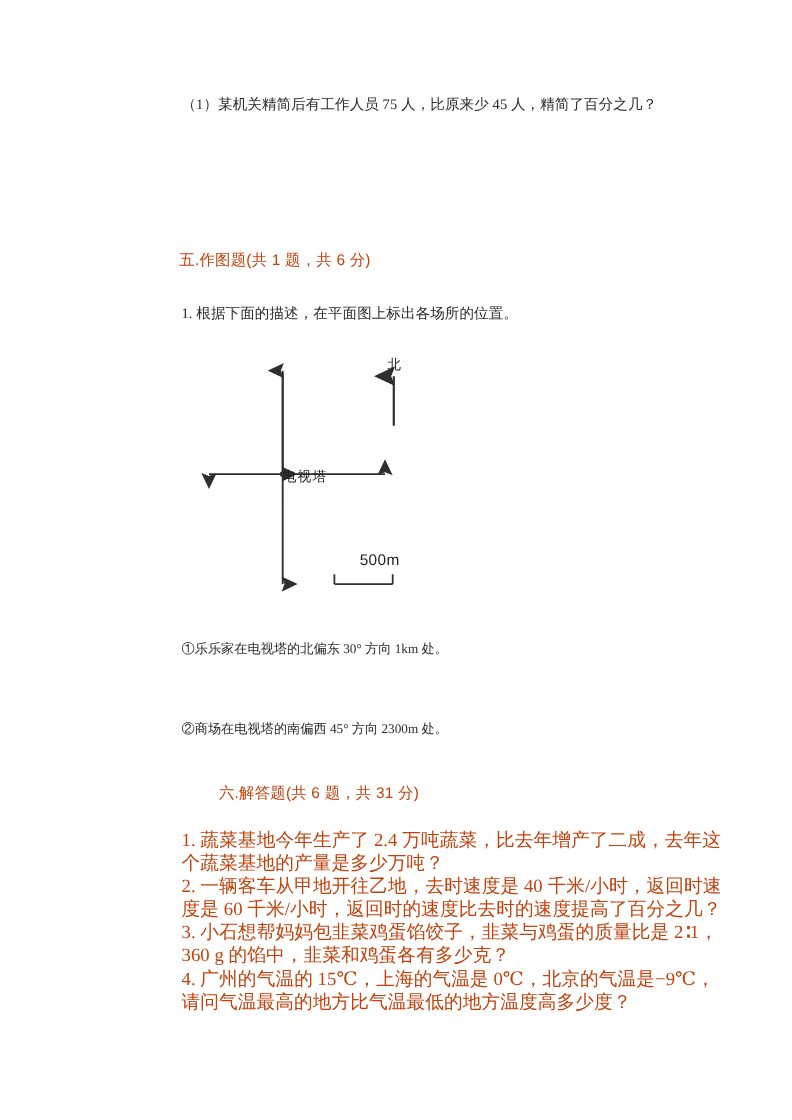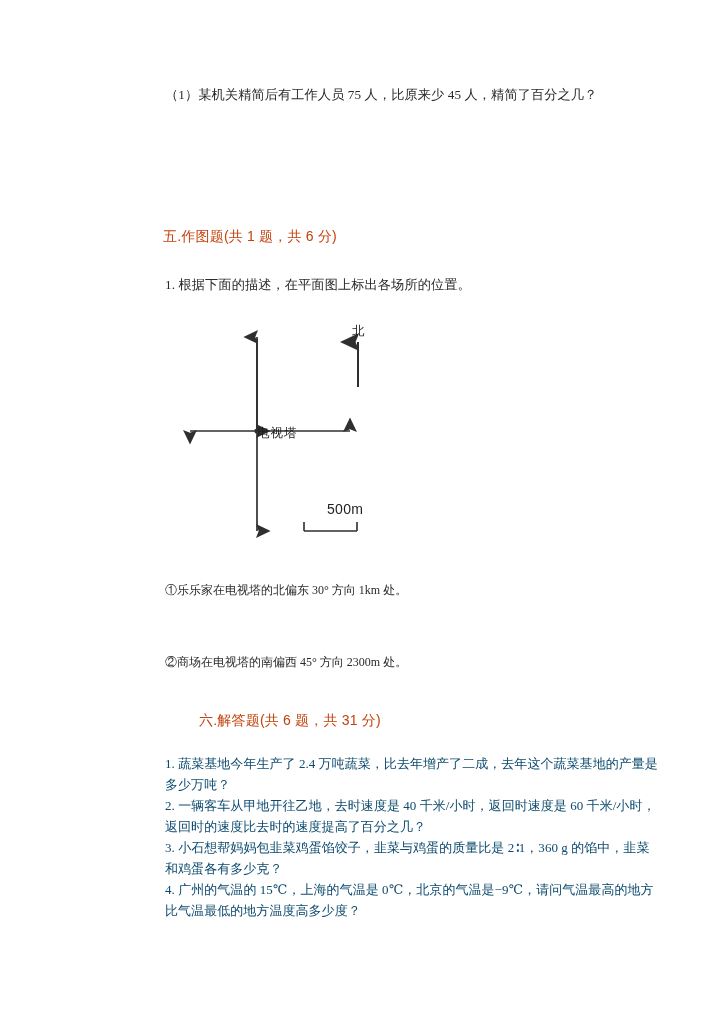--- a/index.html
+++ b/index.html
@@ -25,23 +25,23 @@
   .qline {
     position: absolute;
     font-size: 13.2px;
     line-height: 22px;
     color: #2a2a2a;
     letter-spacing: 0.1px;
     white-space: nowrap;
   }
   .para {
     position: absolute;
-    font-size: 13px;
+    font-size: 17px;
     line-height: 21px;
-    color: #0c4a6e;
+    color: #c2410c;
     letter-spacing: 0.05px;
   }
   .section-head {
     position: absolute;
     font-family: "Liberation Sans", "DejaVu Sans", sans-serif;
     font-weight: normal;
     font-size: 14px;
     color: #c2410c;
     letter-spacing: 0.2px;
     white-space: nowrap;

